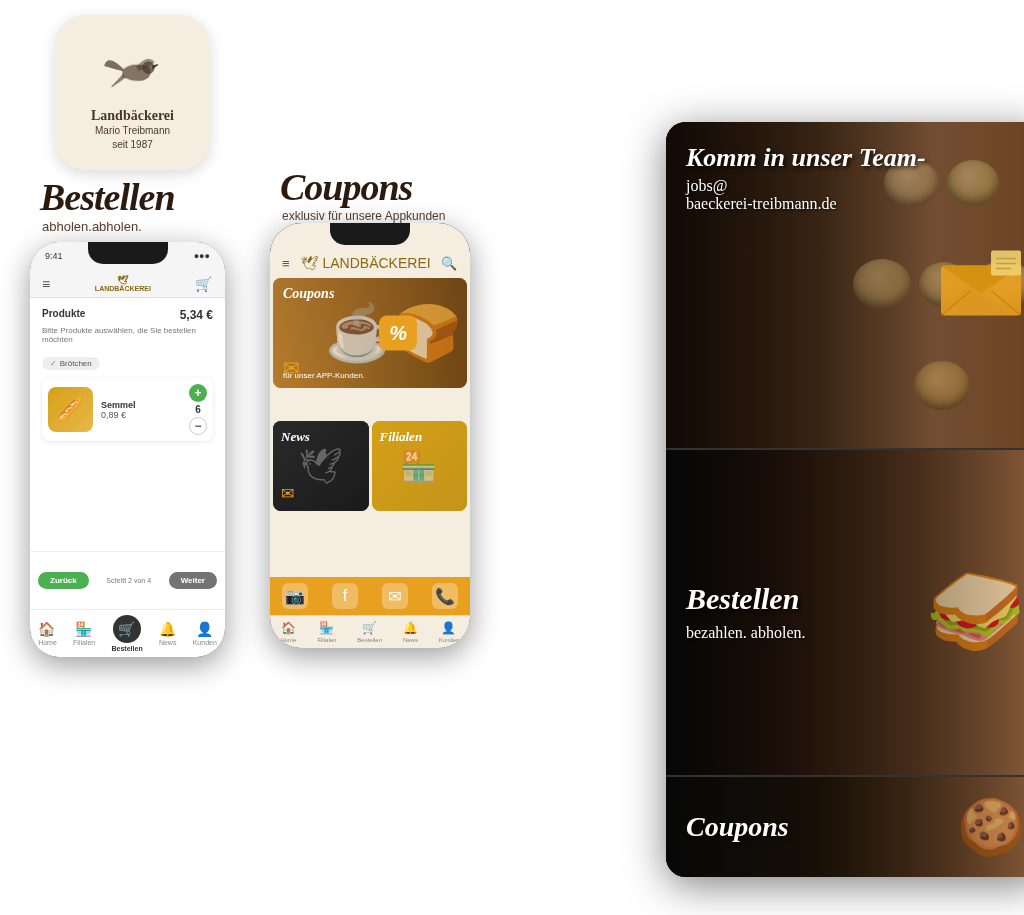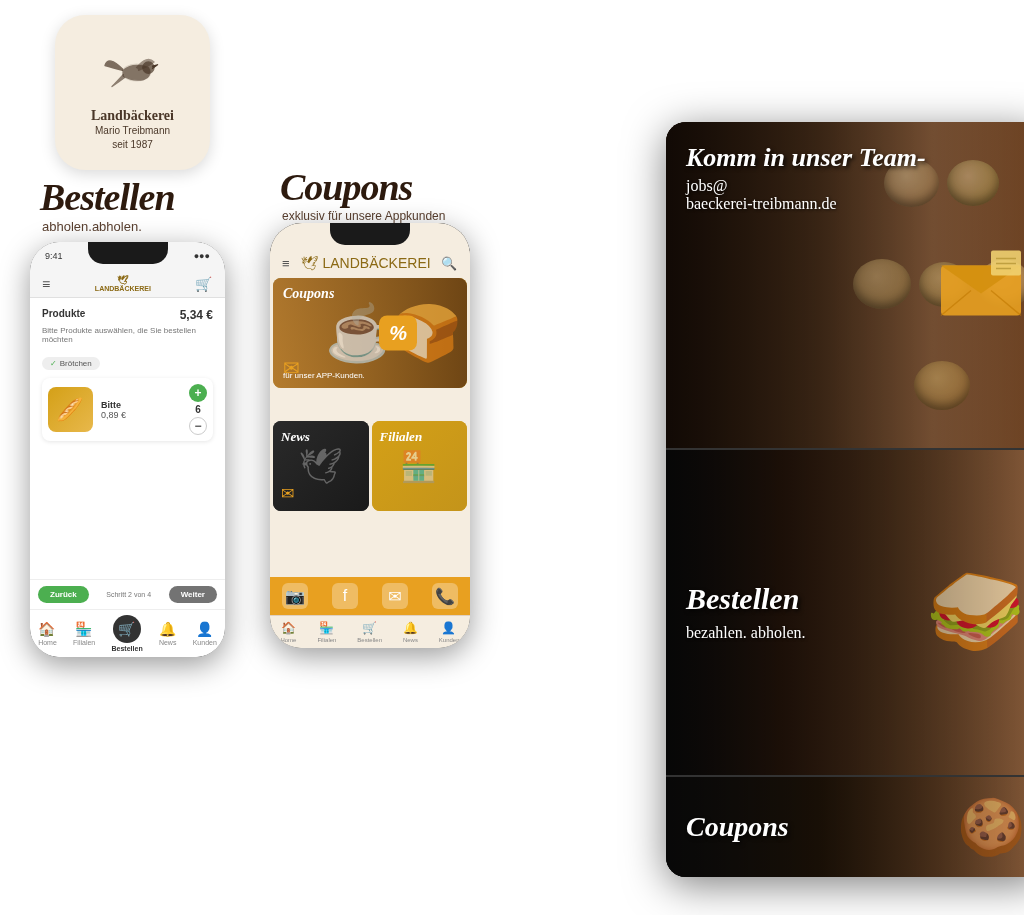--- a/index.html
+++ b/index.html
@@ -256,21 +256,21 @@
     }
 
     .qty-num {
       font-size: 10px;
       font-weight: bold;
       color: #333;
     }
 
     .phone-bottom-bar {
       background: #fff;
-      padding: 6px 8px;
+      padding: 20px 8px;
       display: flex;
       justify-content: space-between;
       align-items: center;
       border-top: 1px solid #eee;
       flex-shrink: 0;
     }
 
     .back-btn {
       background: #4CAF50;
       color: white;
@@ -694,21 +694,21 @@
           <div class="product-price">5,34 €</div>
         </div>
         <div class="product-desc">Bitte Produkte auswählen, die Sie bestellen möchten</div>
         <div class="product-tag">
           <span class="check">✓</span>
           <span>Brötchen</span>
         </div>
         <div class="product-item">
           <div class="product-img">🥖</div>
           <div class="product-info">
-            <div class="product-name">Bitte</div>
+            <div class="product-name">Semmel</div>
             <div class="product-unit-price">0,89 €</div>
           </div>
           <div class="product-controls">
             <div class="qty-btn">+</div>
             <div class="qty-num">6</div>
             <div class="qty-btn minus">−</div>
           </div>
         </div>
       </div>
 

